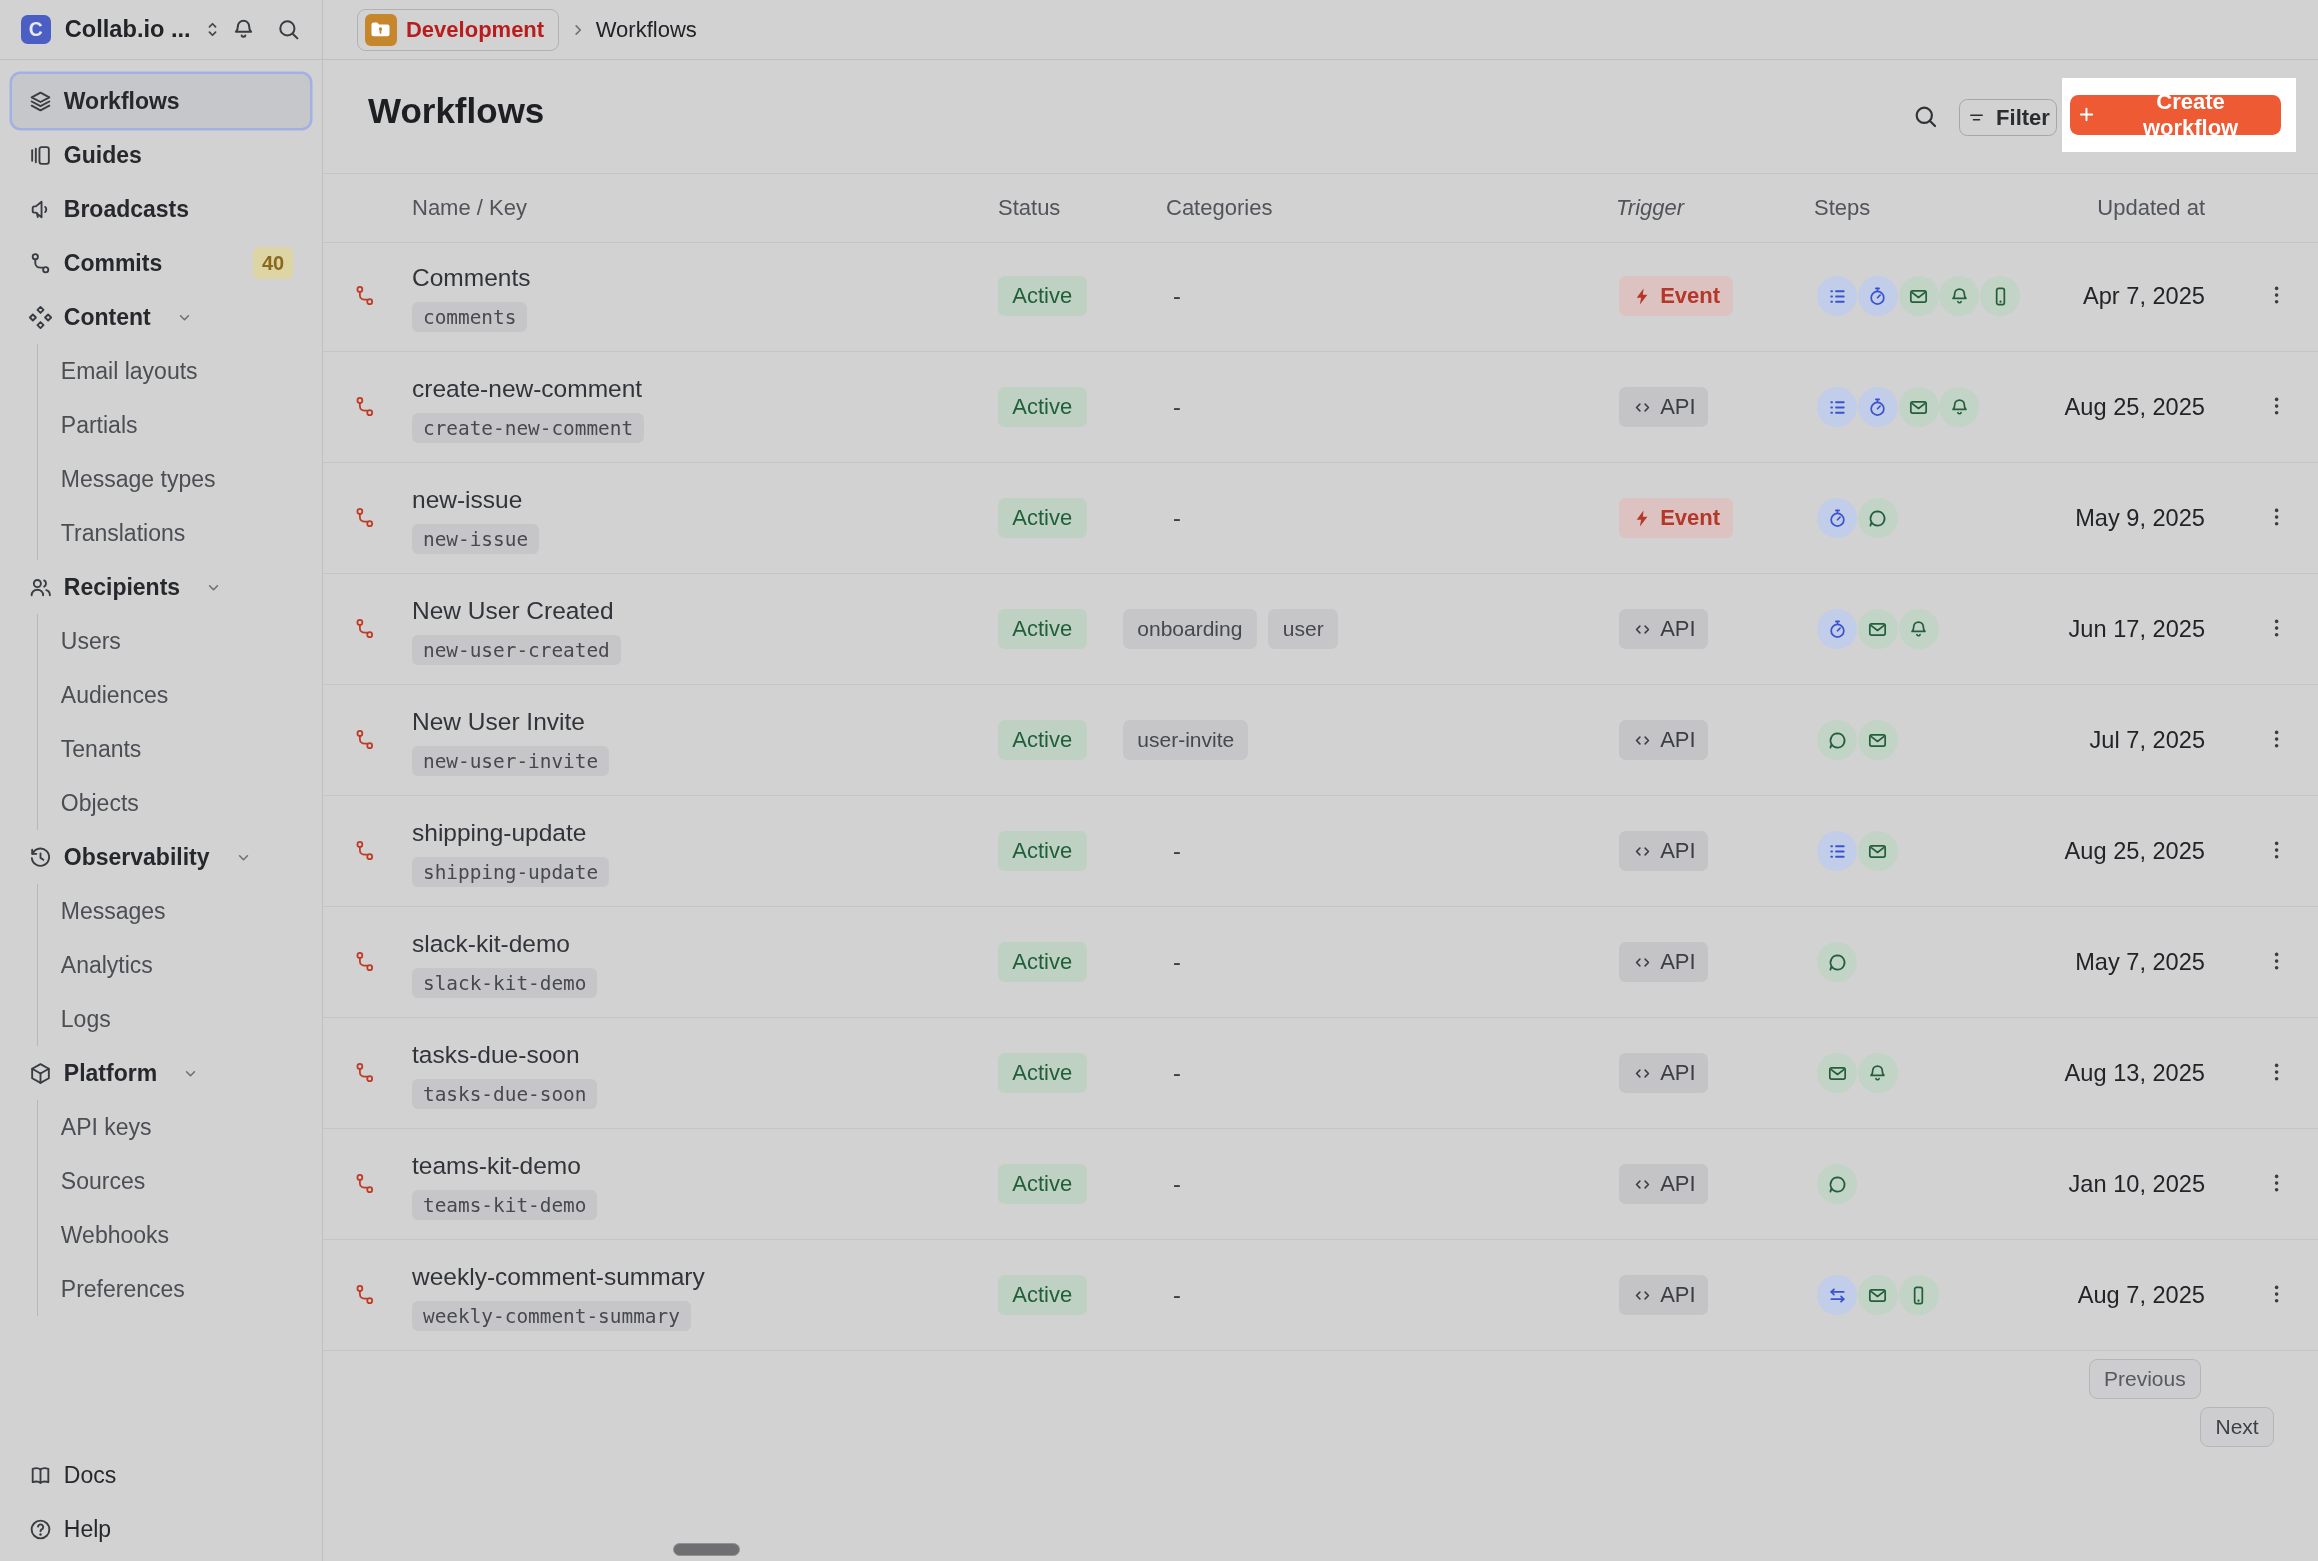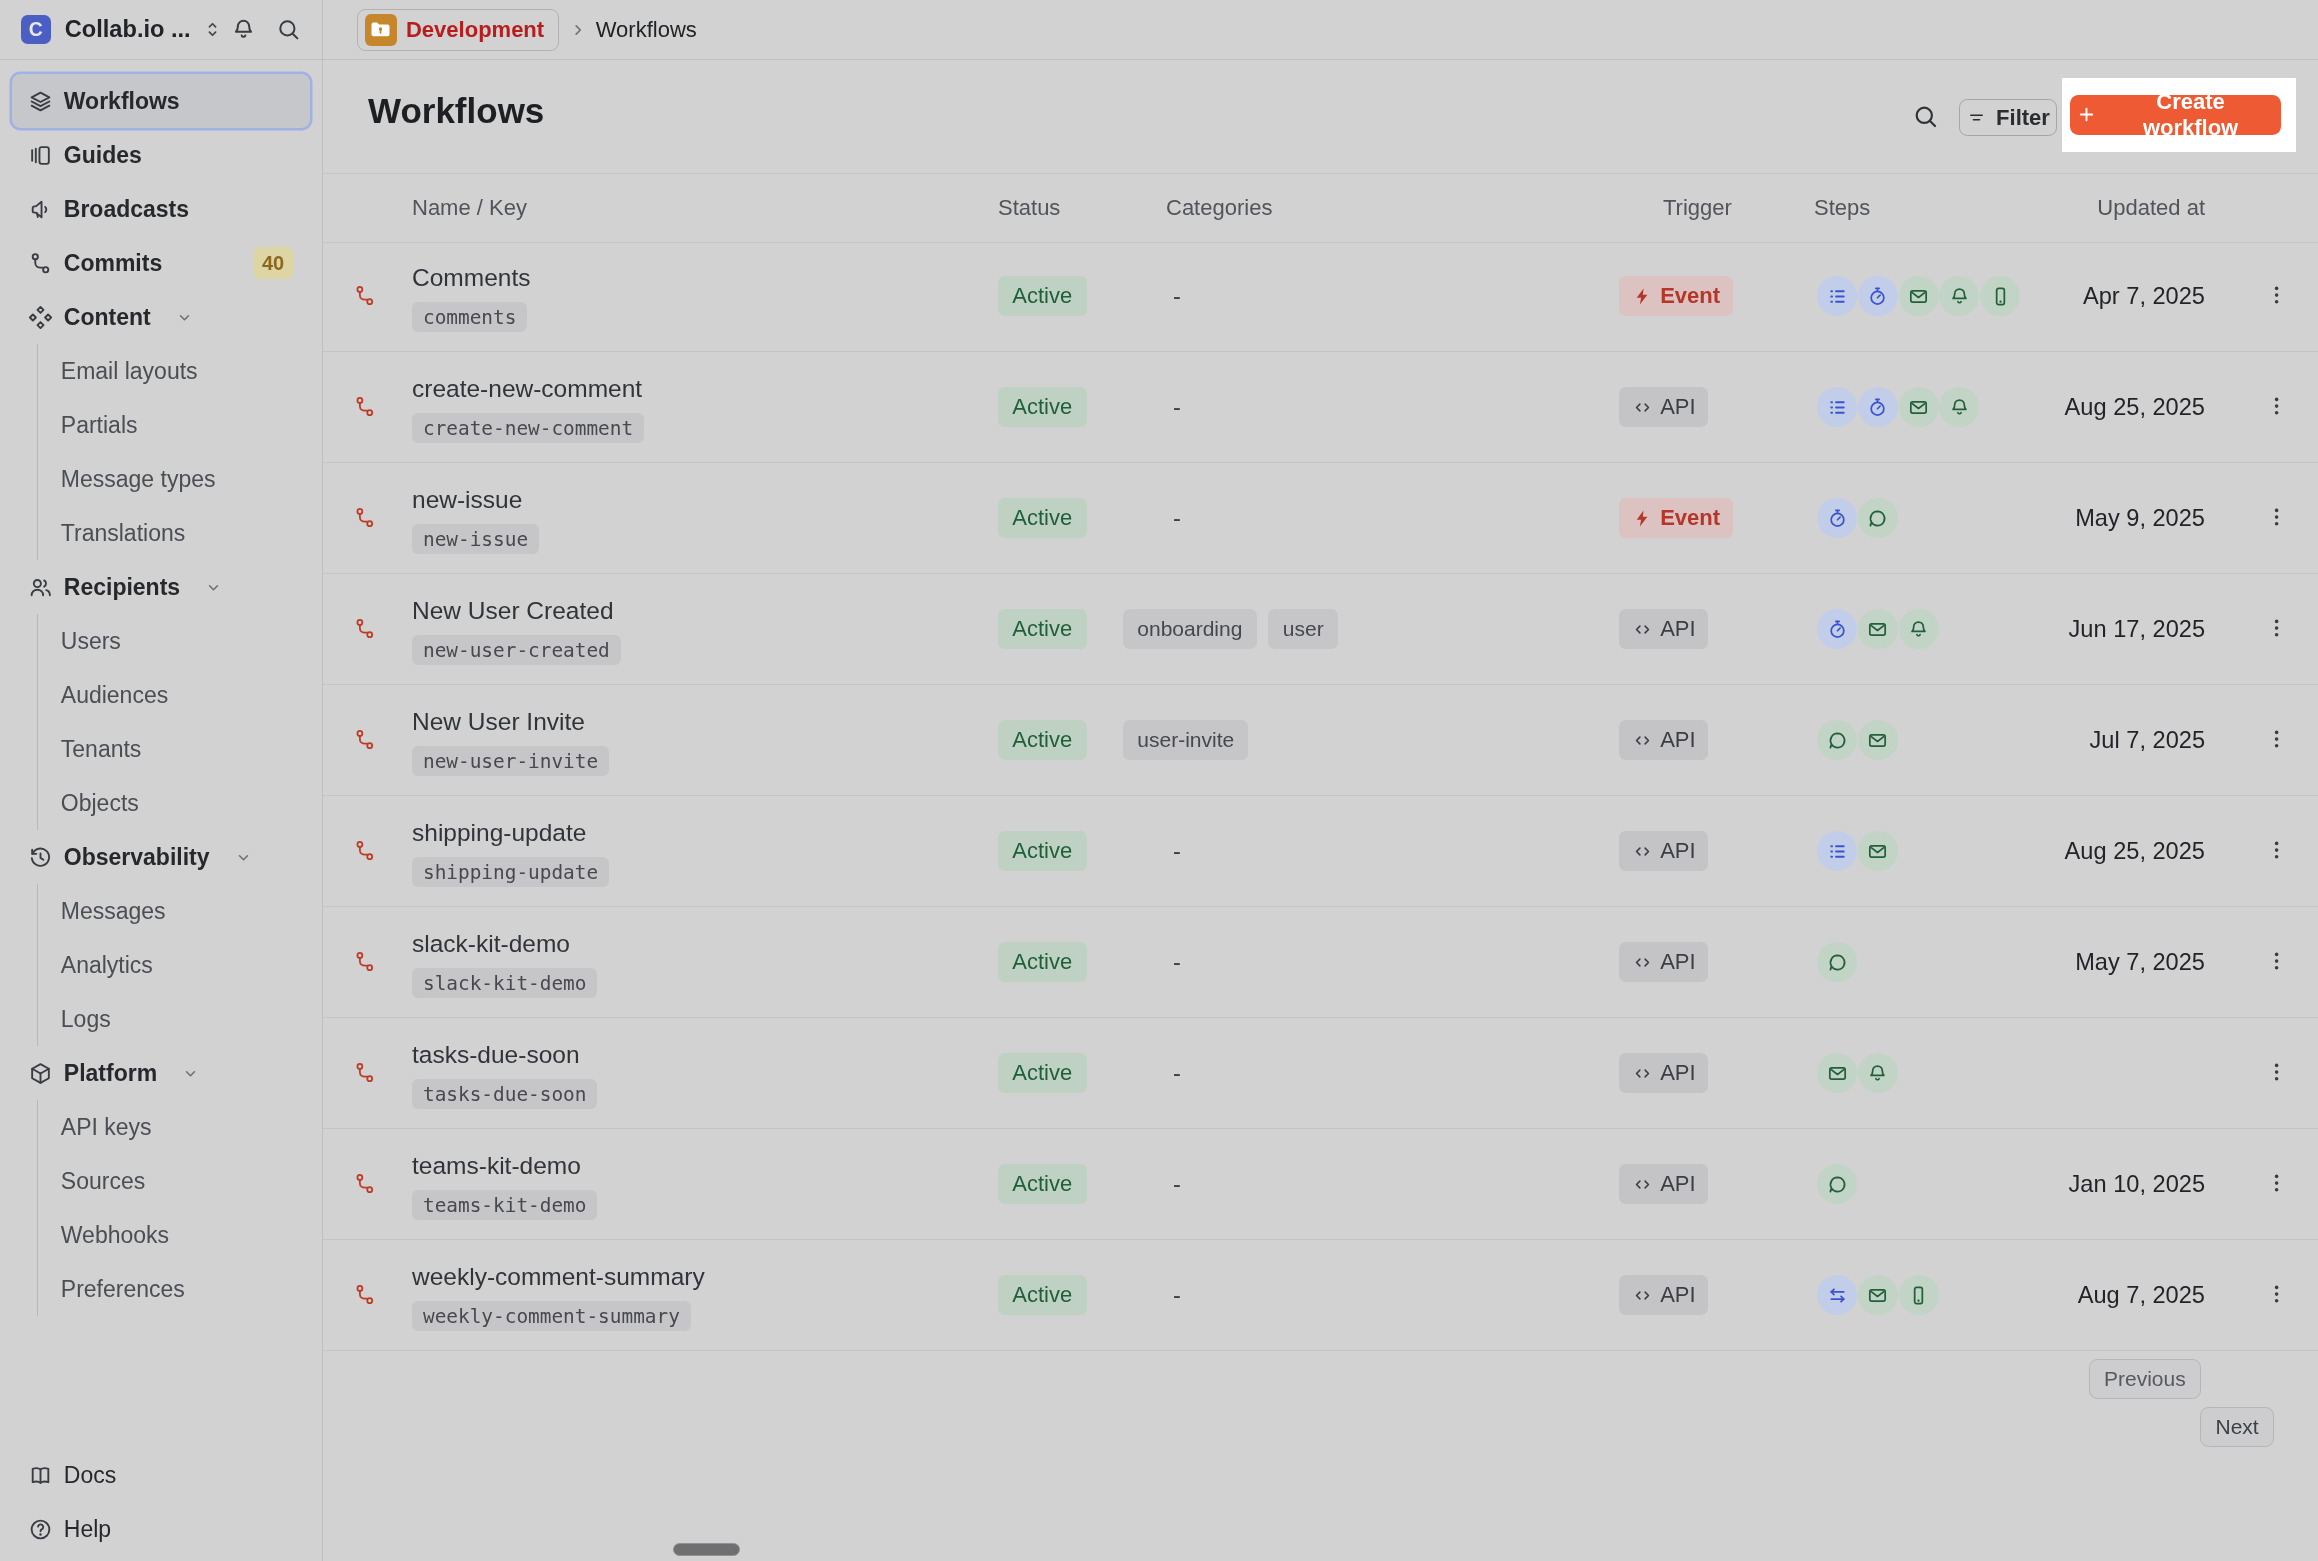--- a/index.html
+++ b/index.html
@@ -54,21 +54,21 @@
   .highlight{position:absolute;left:1739px;top:18.5px;width:234px;height:74px;background:var(--hl,#ffffff);z-index:4;}
   .create-btn{position:absolute;left:8.4px;top:17px;width:211px;height:40px;background:var(--accent,#ed5a33);
               border:none;border-radius:8.4px;color:#fff;display:flex;align-items:center;justify-content:center;
               gap:8.4px;font-size:22px;font-weight:600;cursor:pointer;font-family:inherit;}
   .create-btn .ic{width:21px;height:21px;}
 
   .thead{position:absolute;left:0;right:0;top:114px;height:68px;
          border-top:0.8px solid var(--rowb,#c5c5c7);border-bottom:0.8px solid var(--rowb,#c5c5c7);}
   .th{position:absolute;top:0;height:68px;display:flex;align-items:center;font-size:22px;font-weight:500;color:#515459;}
   .th-name{left:89px;} .th-status{left:675px;} .th-cat{left:843px;}
-  .th-trig{left:1340px;} .th-steps{left:1491px;} .th-upd{right:114px;}
+  .th-trig{left:1293px;font-style:italic;} .th-steps{left:1491px;} .th-upd{right:114px;}
 
   .rows{position:absolute;left:0;right:0;top:182px;}
   .row{position:relative;height:110px;border-bottom:0.8px solid var(--rowb,#c5c5c7);cursor:pointer;}
   .wf-ico{position:absolute;left:29.5px;top:43px;width:23.6px;height:23.6px;color:var(--wfred,#c03a25);}
   .nm{position:absolute;left:89px;top:23px;font-size:24.5px;font-weight:500;color:#313439;}
   .key-chip{position:absolute;left:89px;top:61px;height:30px;display:inline-flex;align-items:center;
             padding:0 11px;border-radius:5.9px;background:var(--chipbg,#c6c6c8);
             font-family:"DejaVu Sans Mono",monospace;font-size:19.4px;color:#47494e;}
   .status-badge{position:absolute;left:675px;top:35px;height:40px;display:inline-flex;align-items:center;
             padding:0 14.3px;border-radius:6.7px;background:var(--okbg,#bfd1c3);color:var(--oktx,#1f5f39);
@@ -782,20 +782,21 @@
             </span>
             <span class="step green">
               <span class="ic">
                 <svg viewBox="0 0 24 24" fill="none" stroke="currentColor" stroke-width="1.8" stroke-linecap="round" stroke-linejoin="round">
                   <path d="M12 4.2a5 5 0 0 1 5 5c0 2.9.9 4 1.7 4.8H5.3c.8-.8 1.7-1.9 1.7-4.8a5 5 0 0 1 5-5Z"></path>
                   <path d="M10.4 17.4a1.7 1.7 0 0 0 3.2 0"></path>
                 </svg>
               </span>
             </span>
           </div>
+          <div class="upd">Aug 13, 2025</div>
           <button class="row-menu"><span class="ic"><svg viewBox="0 0 24 24" fill="currentColor">
                 <circle cx="12" cy="5.6" r="1.7"></circle>
                 <circle cx="12" cy="12" r="1.7"></circle>
                 <circle cx="12" cy="18.4" r="1.7"></circle>
               </svg></span></button>
         </div>
         <div class="row">
           <span class="wf-ico">
             <svg viewBox="0 0 24 24" fill="none" stroke="currentColor" stroke-width="1.8" stroke-linecap="round" stroke-linejoin="round">
               <circle cx="7" cy="5.5" r="2.5"></circle>

